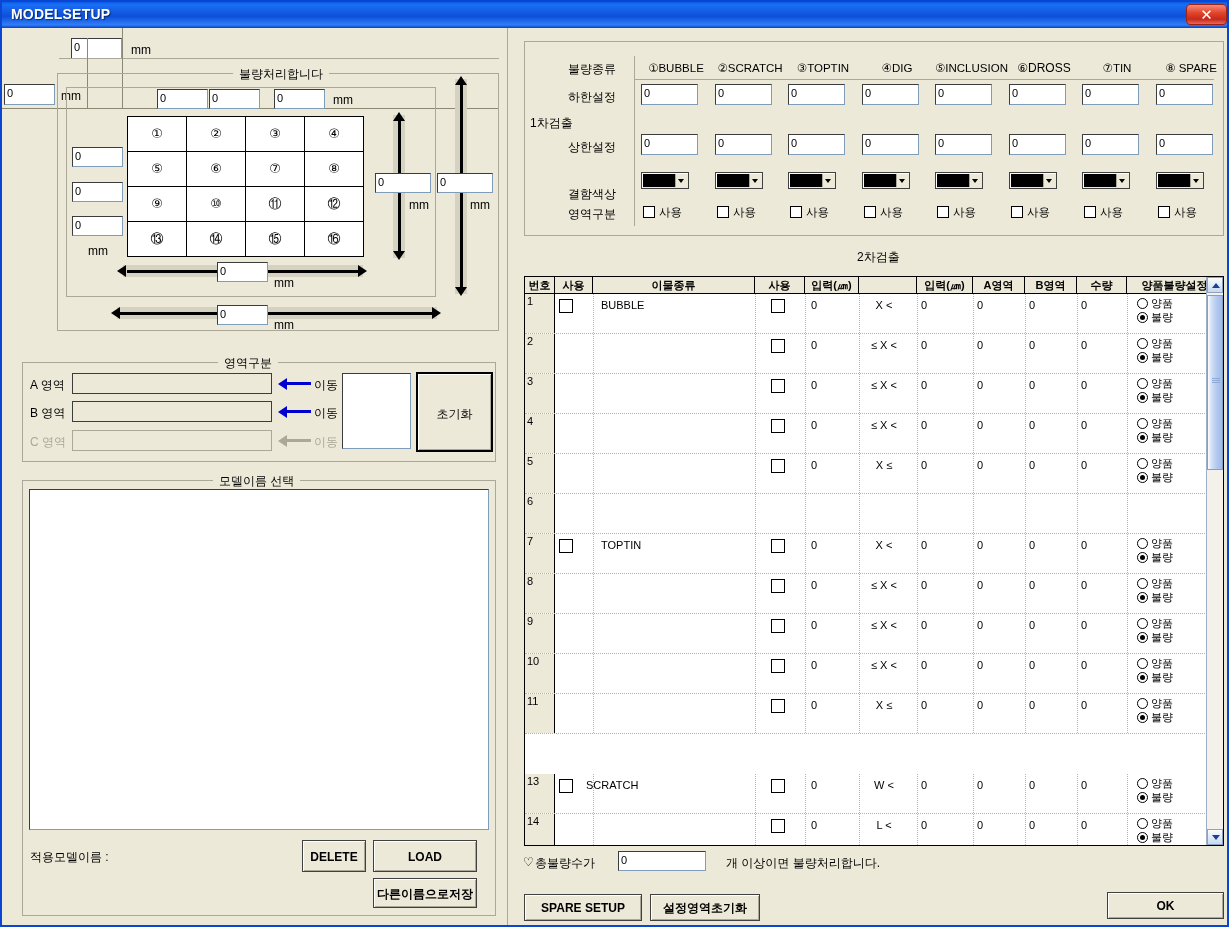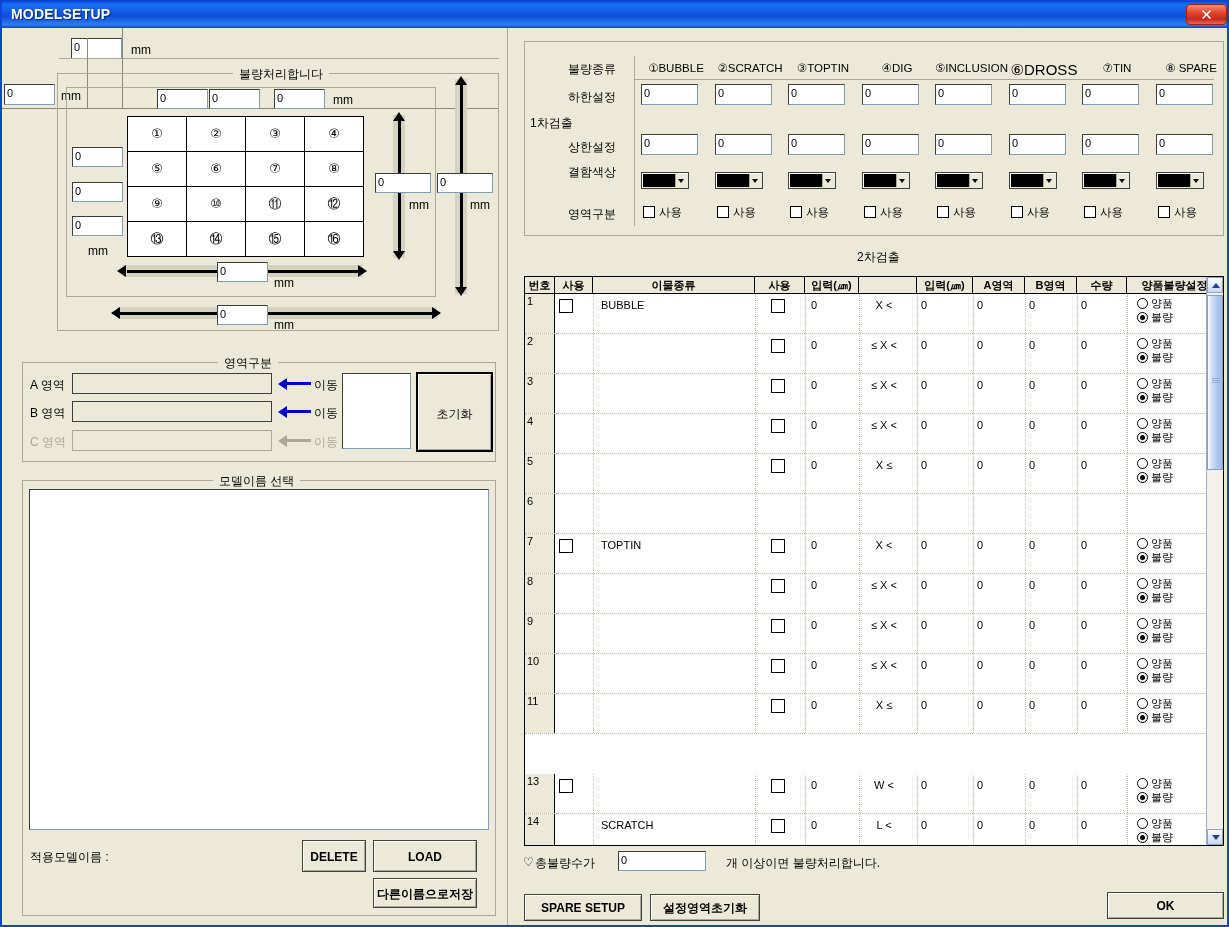--- a/index.html
+++ b/index.html
@@ -218,21 +218,21 @@
   <div class="btn thin" style="left:371px;top:876px;width:104px;height:30px;line-height:30px;">다른이름으로저장</div>
 
   <div style="position:absolute;left:505px;top:26px;width:2px;height:899px;background:#ece9d8;border-left:1px solid #aca899;"></div>
 
   <div class="grp" style="left:522px;top:39px;width:700px;height:195px;"></div>
 
   <div class="lbl" style="left:528px;top:113px;">1차검출</div>
   <div class="lbl" style="left:566px;top:59px;">불량종류</div>
   <div class="lbl" style="left:566px;top:87px;">하한설정</div>
   <div class="lbl" style="left:566px;top:137px;">상한설정</div>
-  <div class="lbl" style="left:566px;top:162px;">결함색상</div>
+  <div class="lbl" style="left:566px;top:184px;">결함색상</div>
   <div class="lbl" style="left:566px;top:204px;">영역구분</div>
   <div style="position:absolute;left:632px;top:54px;width:1px;height:170px;background:#aca899;"></div>
   <div style="position:absolute;left:632px;top:77px;width:580px;height:1px;background:#aca899;"></div>
 
   <div id="primarycols">
       <div class="dtitle" style="left: 639px; top: 59px; width: 70px; text-align: center; font-size: 11.5px;">①BUBBLE</div>
       <div class="tbox" style="left: 639px; top: 82px; width: 57px; height: 21px;">0</div>
       <div class="tbox" style="left: 639px; top: 132px; width: 57px; height: 21px;">0</div>
       <div class="swatch" style="left: 639px; top: 170px;">
         <div class="sw" style="background: rgb(0, 0, 0);"></div>
@@ -269,21 +269,21 @@
       <div class="lbl" style="left: 878px; top: 203px; font-size: 11.5px;">사용</div>
       <div class="dtitle" style="left: 933px; top: 59px; width: 70px; text-align: center; font-size: 11.5px;">⑤INCLUSION</div>
       <div class="tbox" style="left: 933px; top: 82px; width: 57px; height: 21px;">0</div>
       <div class="tbox" style="left: 933px; top: 132px; width: 57px; height: 21px;">0</div>
       <div class="swatch" style="left: 933px; top: 170px;">
         <div class="sw" style="background: rgb(0, 0, 0);"></div>
         <div class="dd"></div>
       </div>
       <div class="cb" style="left: 935px; top: 204px;"></div>
       <div class="lbl" style="left: 951px; top: 203px; font-size: 11.5px;">사용</div>
-      <div class="dtitle" style="left: 1007px; top: 59px; width: 70px; text-align: center; font-size: 15px;">⑥DROSS</div>
+      <div class="dtitle" style="left: 1007px; top: 59px; width: 70px; text-align: center; font-size: 12px;">⑥DROSS</div>
       <div class="tbox" style="left: 1007px; top: 82px; width: 57px; height: 21px;">0</div>
       <div class="tbox" style="left: 1007px; top: 132px; width: 57px; height: 21px;">0</div>
       <div class="swatch" style="left: 1007px; top: 170px;">
         <div class="sw" style="background: rgb(0, 0, 0);"></div>
         <div class="dd"></div>
       </div>
       <div class="cb" style="left: 1009px; top: 204px;"></div>
       <div class="lbl" style="left: 1025px; top: 203px; font-size: 11.5px;">사용</div>
       <div class="dtitle" style="left: 1080px; top: 59px; width: 70px; text-align: center; font-size: 11.5px;">⑦TIN</div>
       <div class="tbox" style="left: 1080px; top: 82px; width: 57px; height: 21px;">0</div>
@@ -574,21 +574,21 @@
           <div class="gsep" style="left: 68px;"></div>
           <div class="gsep" style="left: 230px;"></div>
           <div class="gsep" style="left: 280px;"></div>
           <div class="gsep" style="left: 334px;"></div>
           <div class="gsep" style="left: 392px;"></div>
           <div class="gsep" style="left: 448px;"></div>
           <div class="gsep" style="left: 500px;"></div>
           <div class="gsep" style="left: 552px;"></div>
           <div class="gsep" style="left: 602px;"></div>
           <div class="cb" style="left: 34px; top: 5px; width: 14px; height: 14px;"></div>
-          <div class="gtxt" style="left: 76px; top: 4px; margin-top: 40px;">SCRATCH</div>
+          <div class="gtxt" style="left: 61px; top: 4px;">SCRATCH</div>
           <div class="cb" style="left: 246px; top: 5px; width: 14px; height: 14px;"></div>
           <div class="gv" style="left: 286px; top: 4px;">0</div>
           <div class="gv" style="left: 334px; top: 4px; width: 50px; text-align: center;">W &lt;</div>
           <div class="gv" style="left: 396px; top: 4px;">0</div>
           <div class="gv" style="left: 452px; top: 4px;">0</div>
           <div class="gv" style="left: 504px; top: 4px;">0</div>
           <div class="gv" style="left: 556px; top: 4px;">0</div>
           <div class="rd" style="left: 612px; top: 4px;"></div>
           <div class="gtxt" style="left: 626px; top: 2px;">양품</div>
           <div class="rd on" style="left: 612px; top: 18px;"></div>

